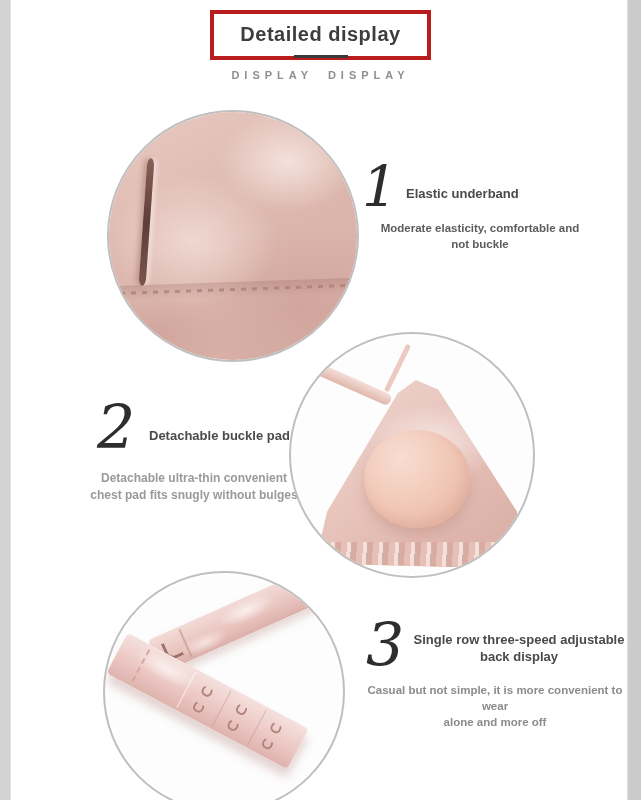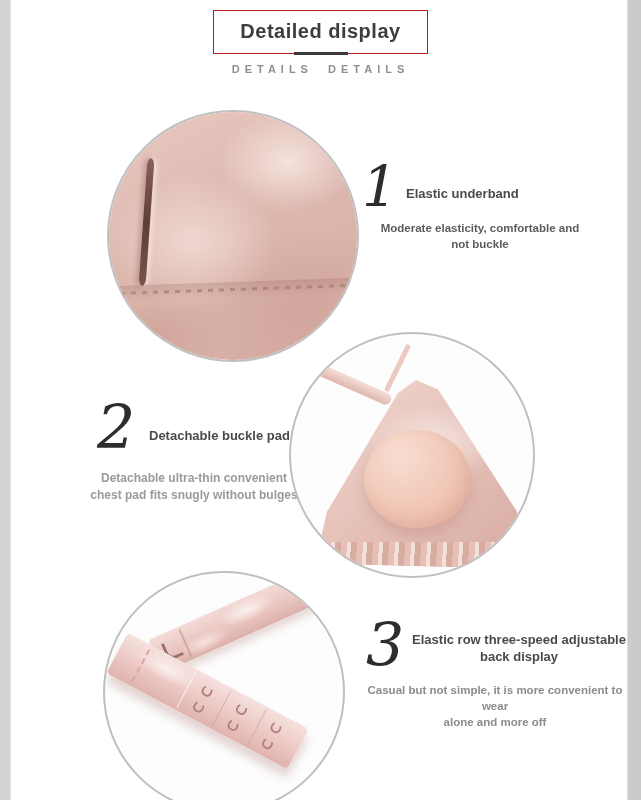--- a/index.html
+++ b/index.html
@@ -8,21 +8,21 @@
     background:#ffffff;font-family:"Liberation Sans",sans-serif;
   }
   .edge{position:absolute;top:0;bottom:0;}
   .edge-left{left:0;width:10px;background:#d2d2d2;border-right:1px solid #e4e4e4;}
   .edge-right{right:0;width:13px;background:#cbcbcb;border-left:1px solid #e0e0e0;}
 
   
   .header{position:absolute;left:0;right:0;top:10px;text-align:center;}
   .title-box{
     position:relative;display:inline-block;background:#ffffff;
-    border:1px solid #b91c1c;padding:9px 26px 10px 26px;min-width:118px;
+    border:4px solid #b91c1c;padding:9px 26px 10px 26px;min-width:118px;
   }
   .title{font-size:20px;font-weight:700;color:#3d3d3d;letter-spacing:.5px;}
   .title-underline{
     position:absolute;left:50%;bottom:-2px;transform:translateX(-50%);
     width:54px;height:3px;background:#3a3a3a;
   }
   .subtitle{
     margin-top:9px;font-size:11px;font-weight:700;color:#8f8f8f;
     letter-spacing:5px;word-spacing:7px;
   }
@@ -163,21 +163,21 @@
 
 <div class="page">
   <div class="edge edge-left"></div>
   <div class="edge edge-right"></div>
 
   <div class="header">
     <div class="title-box">
       <div class="title">Detailed display</div>
       <div class="title-underline"></div>
     </div>
-    <div class="subtitle">DETAILS DETAILS</div>
+    <div class="subtitle">DISPLAY DISPLAY</div>
   </div>
 
   <div class="photo-circle circle-1">
     <div class="fabric"></div>
     <div class="slit"></div>
     <div class="hem-shadow"></div>
     <div class="hem"></div>
   </div>
 
   <div class="feature feature-1">
@@ -223,21 +223,21 @@
       <span class="eyelet e3"></span>
       <span class="eyelet e4"></span>
       <span class="eyelet e5"></span>
       <span class="eyelet e6"></span>
     </div>
   </div>
 
   <div class="feature feature-3">
     <span class="numeral">3</span>
     <div class="feature-title">
-      <span>Elastic row three-speed adjustable</span><br>
+      <span>Single row three-speed adjustable</span><br>
       <span>back display</span>
     </div>
     <div class="feature-desc">
       <span>Casual but not simple, it is more convenient to wear</span><br>
       <span>alone and more off</span>
     </div>
   </div>
 </div>
 
 </body></html>

